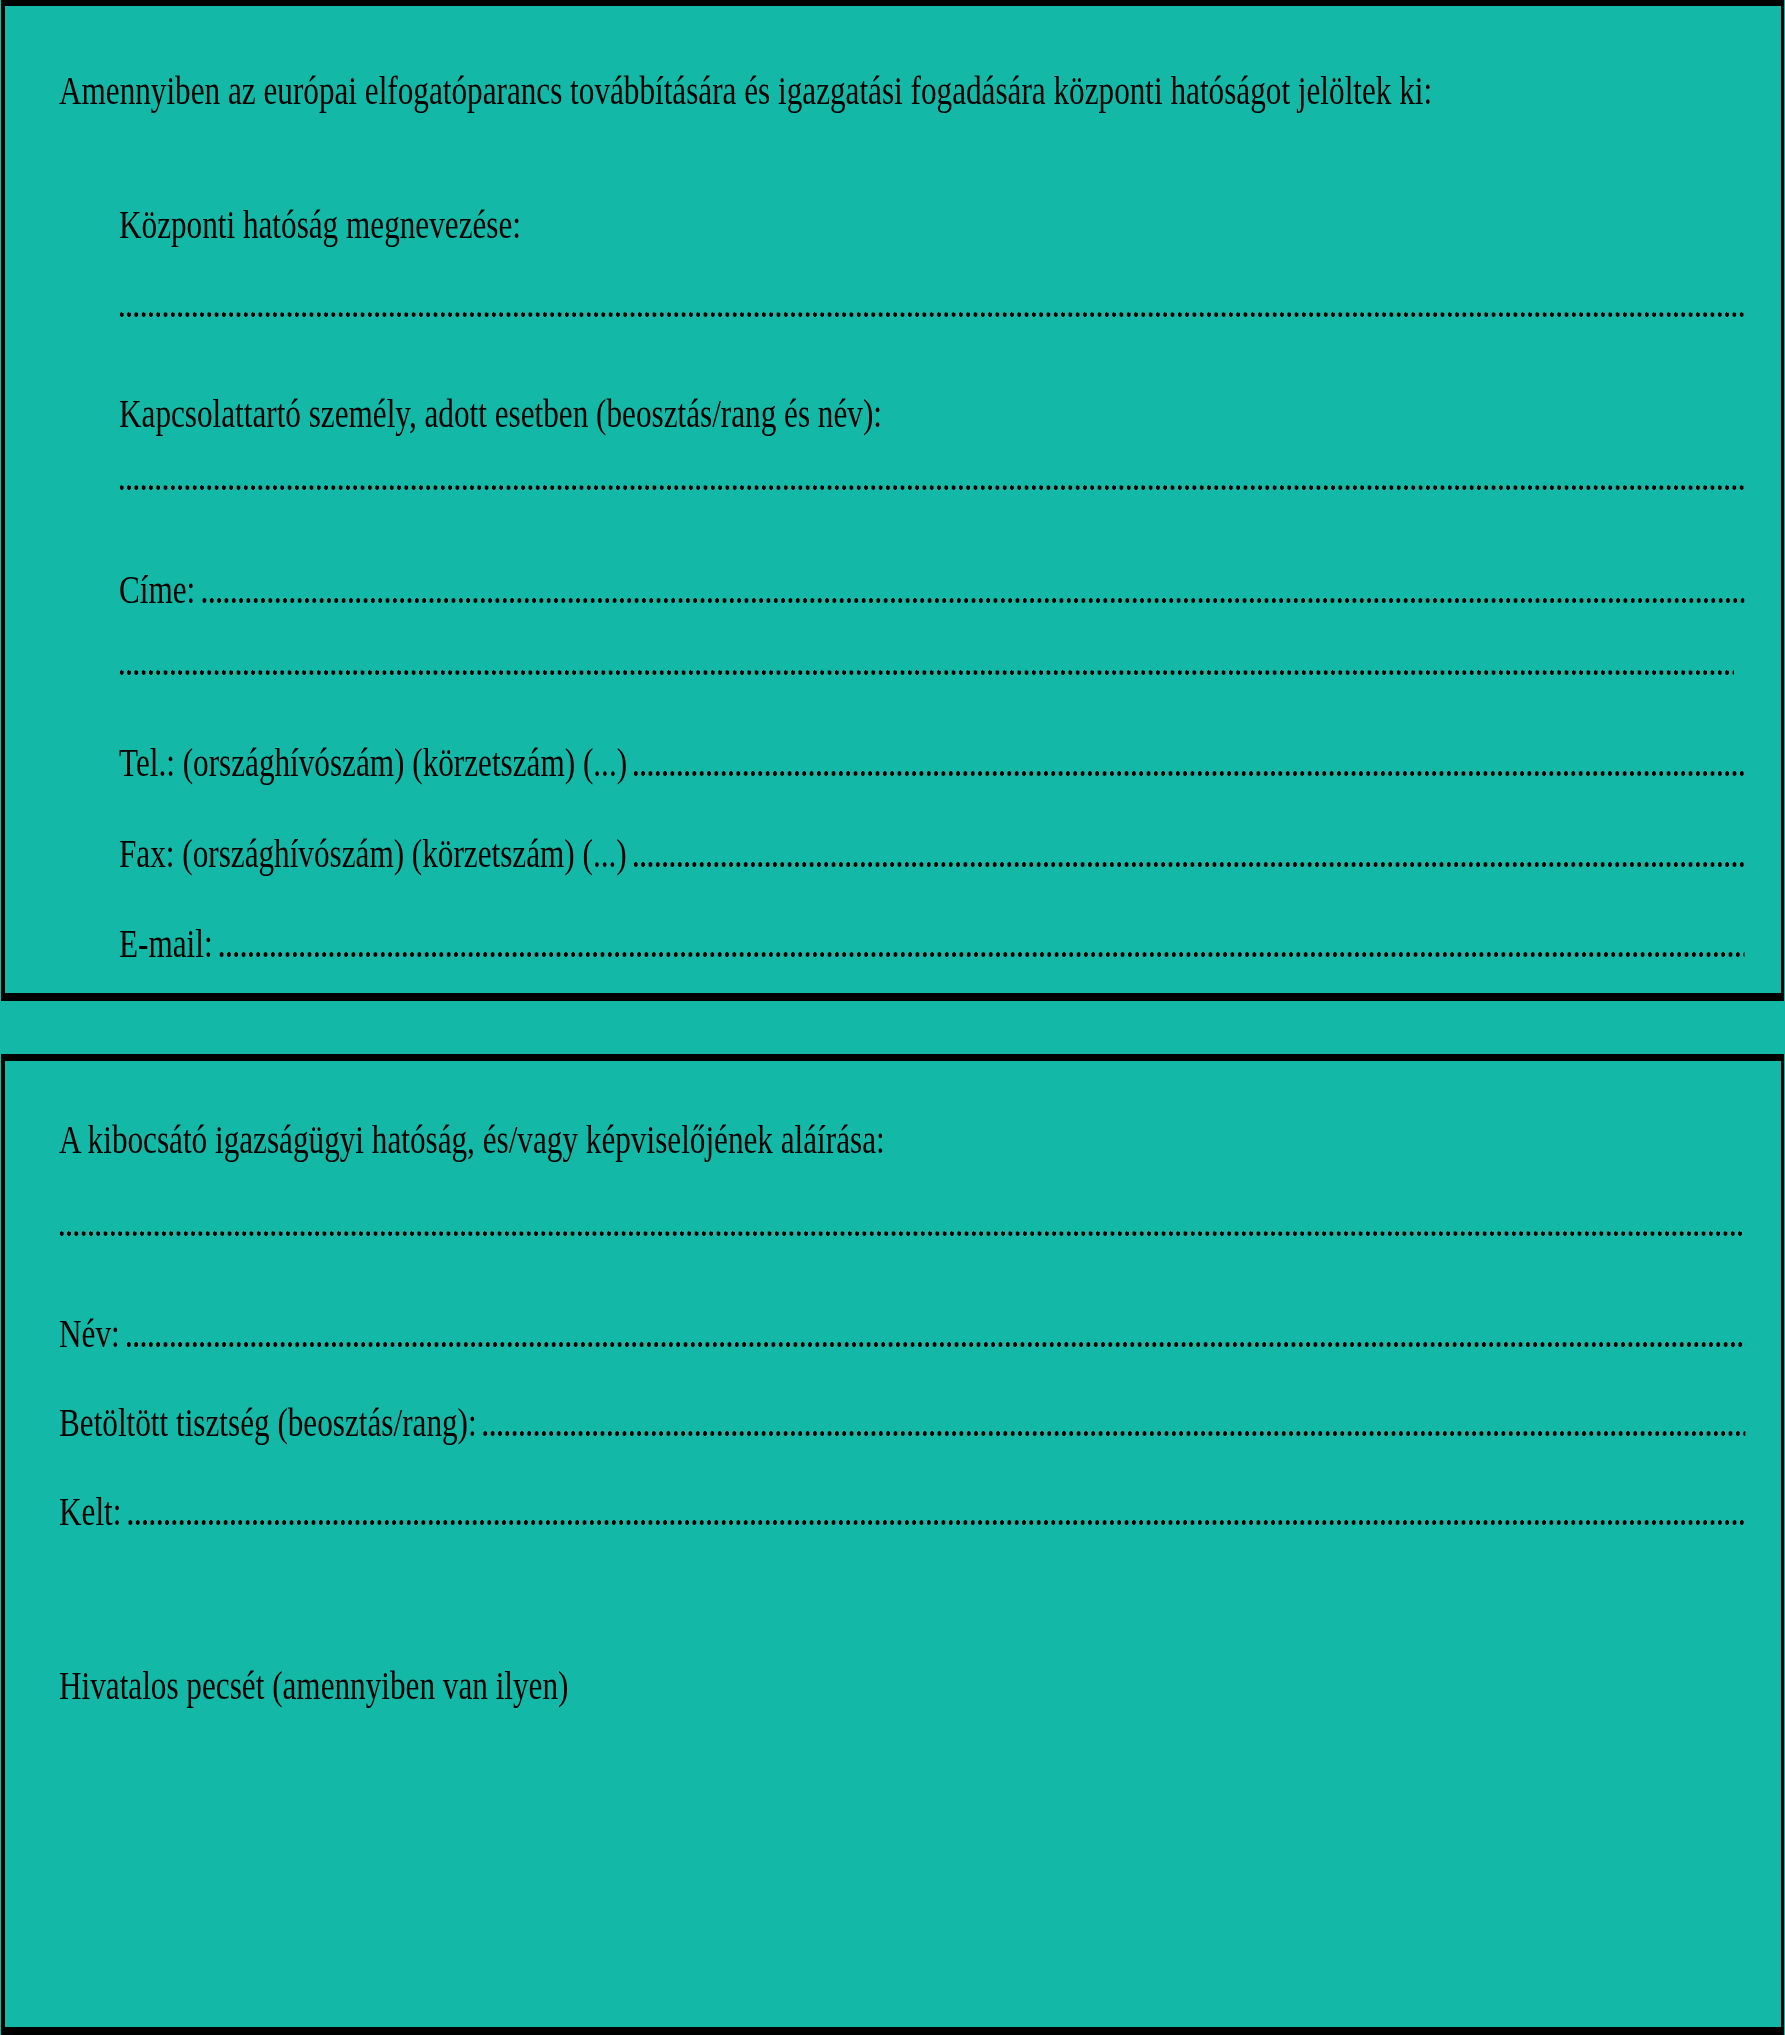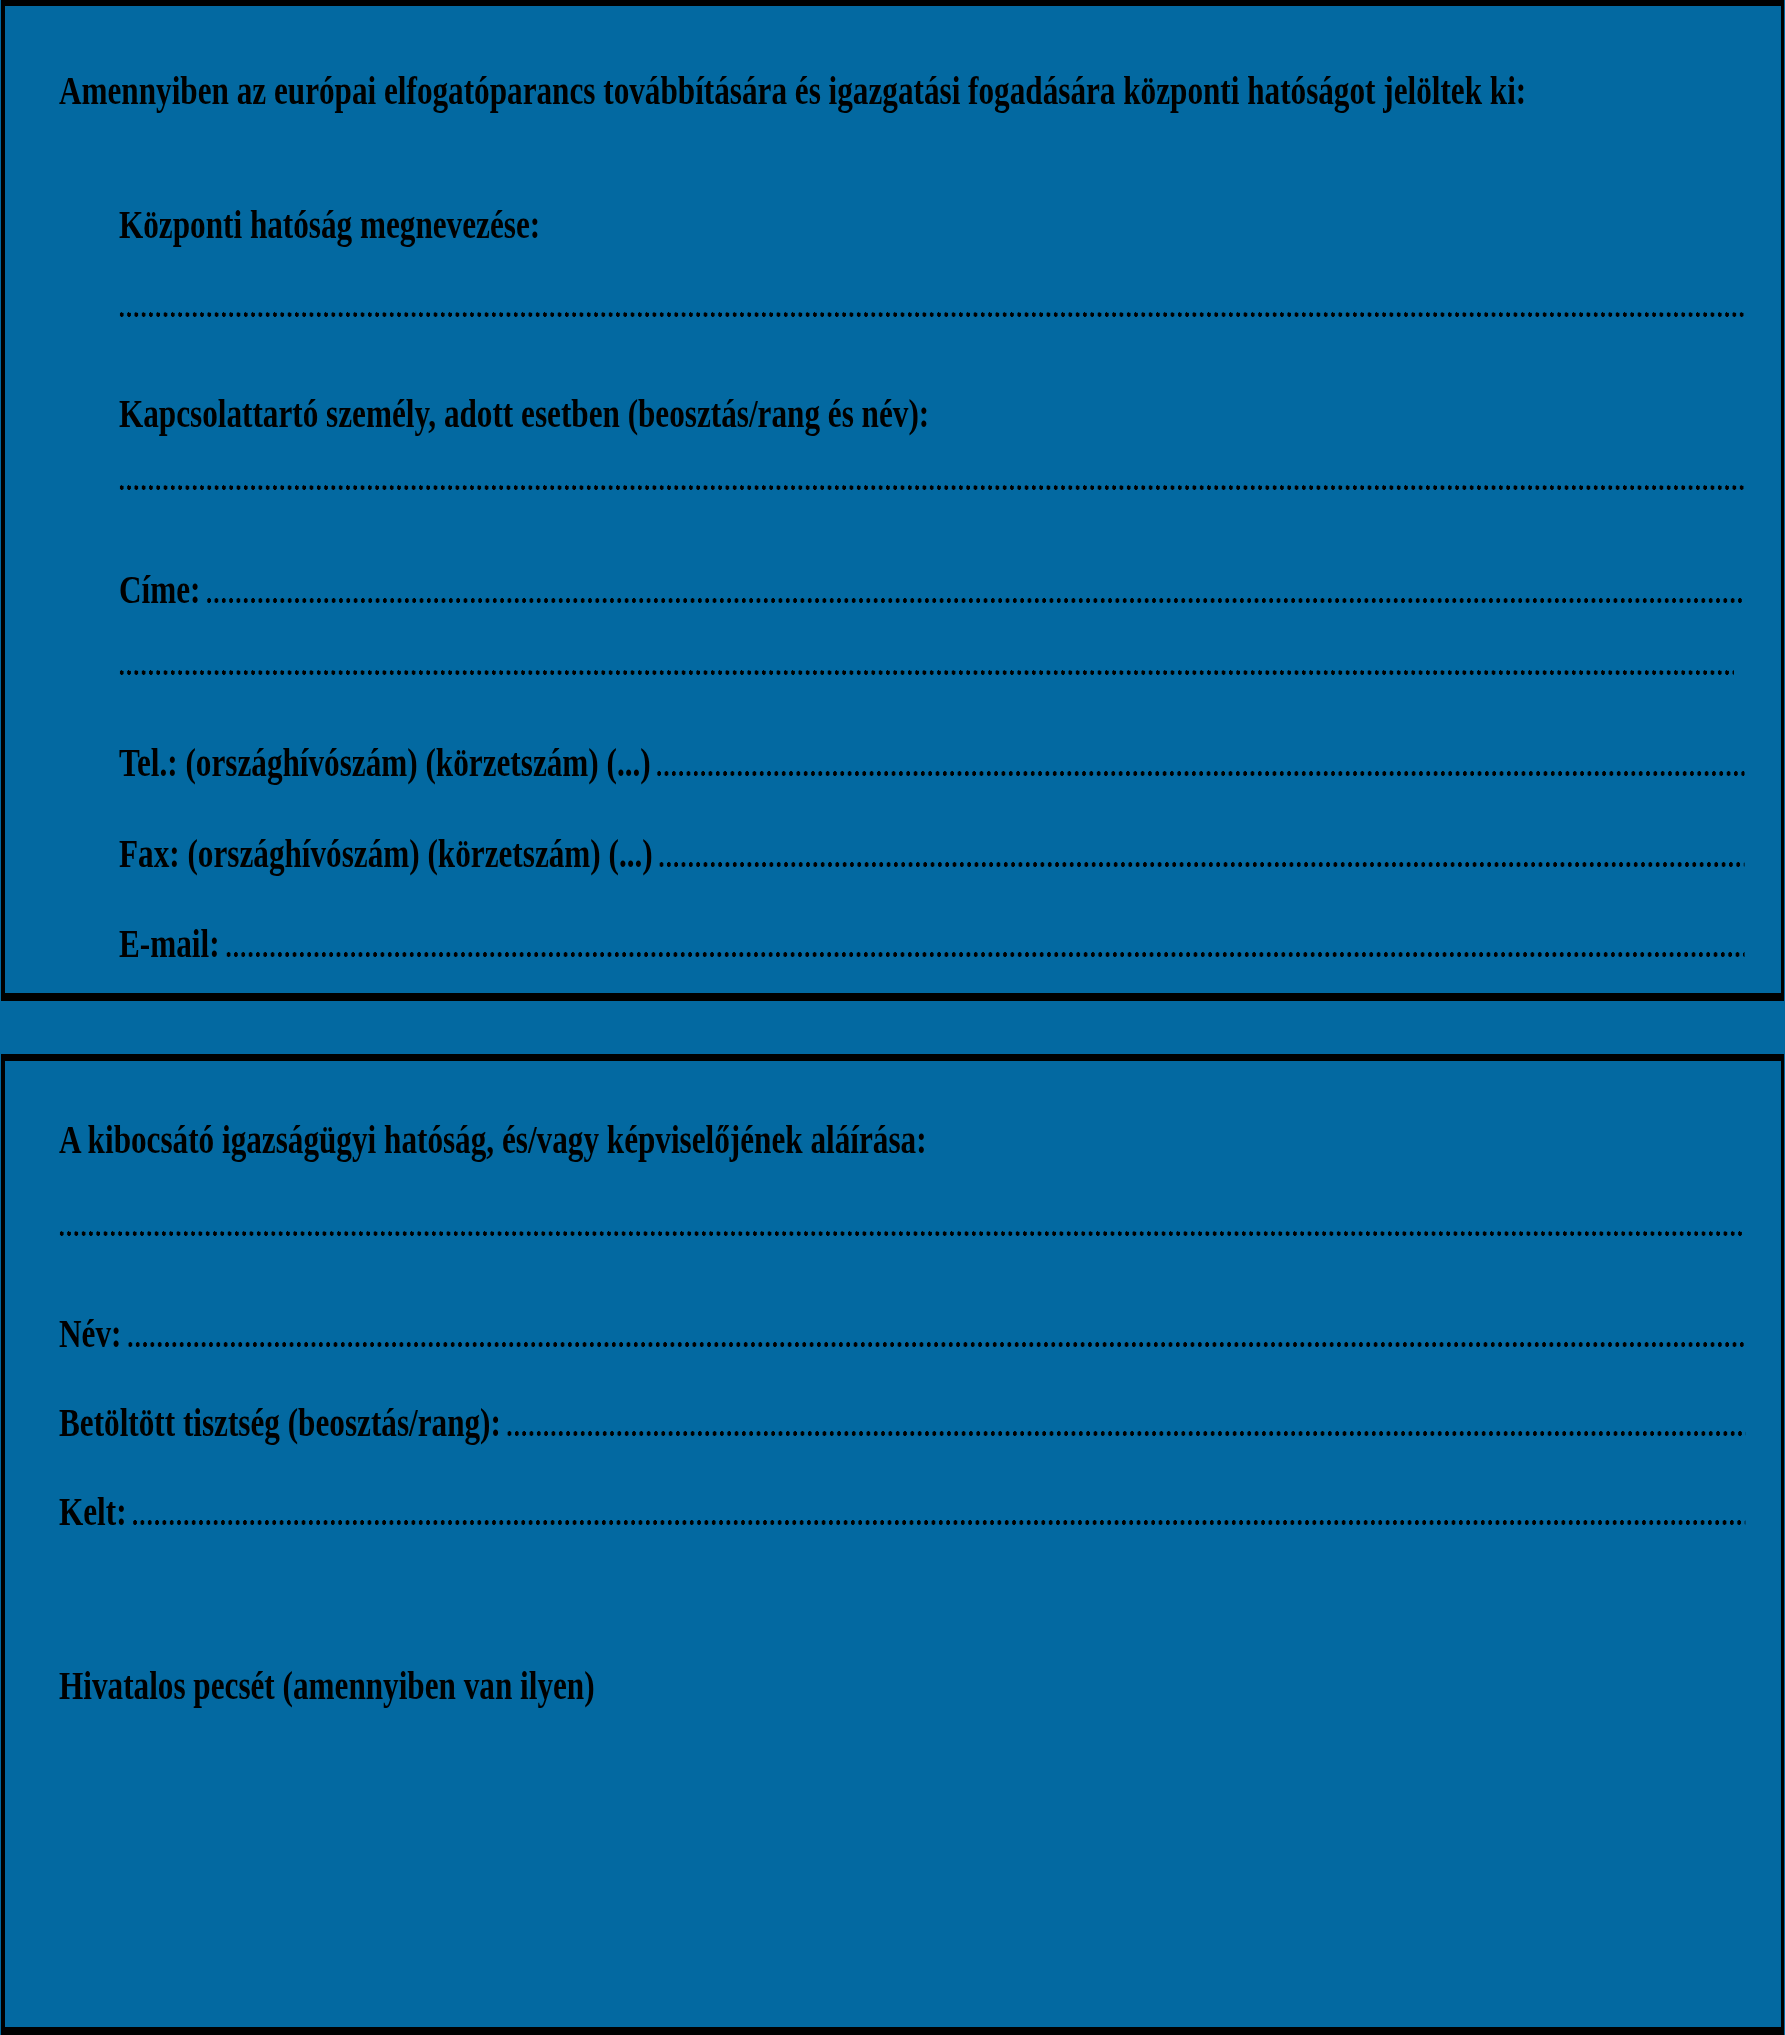--- a/index.html
+++ b/index.html
@@ -4,25 +4,25 @@
 <style>
   html, body {
     margin: 0;
     padding: 0;
     background: #ffffff;
   }
   #page {
     position: relative;
     width: 1785px;
     height: 2035px;
-    background: #0369a1;
+    background: #14b8a6;
     overflow: hidden;
     font-family: "Liberation Serif", "DejaVu Serif", serif;
     font-size: 40px;
-    font-weight: 700;
+    font-weight: 400;
     color: #000000;
   }
   .box {
     position: absolute;
     left: 1px;
     width: 1783px;
     box-sizing: border-box;
     border: 4.2px solid #000;
     border-right-width: 3.7px;
     background: transparent;

